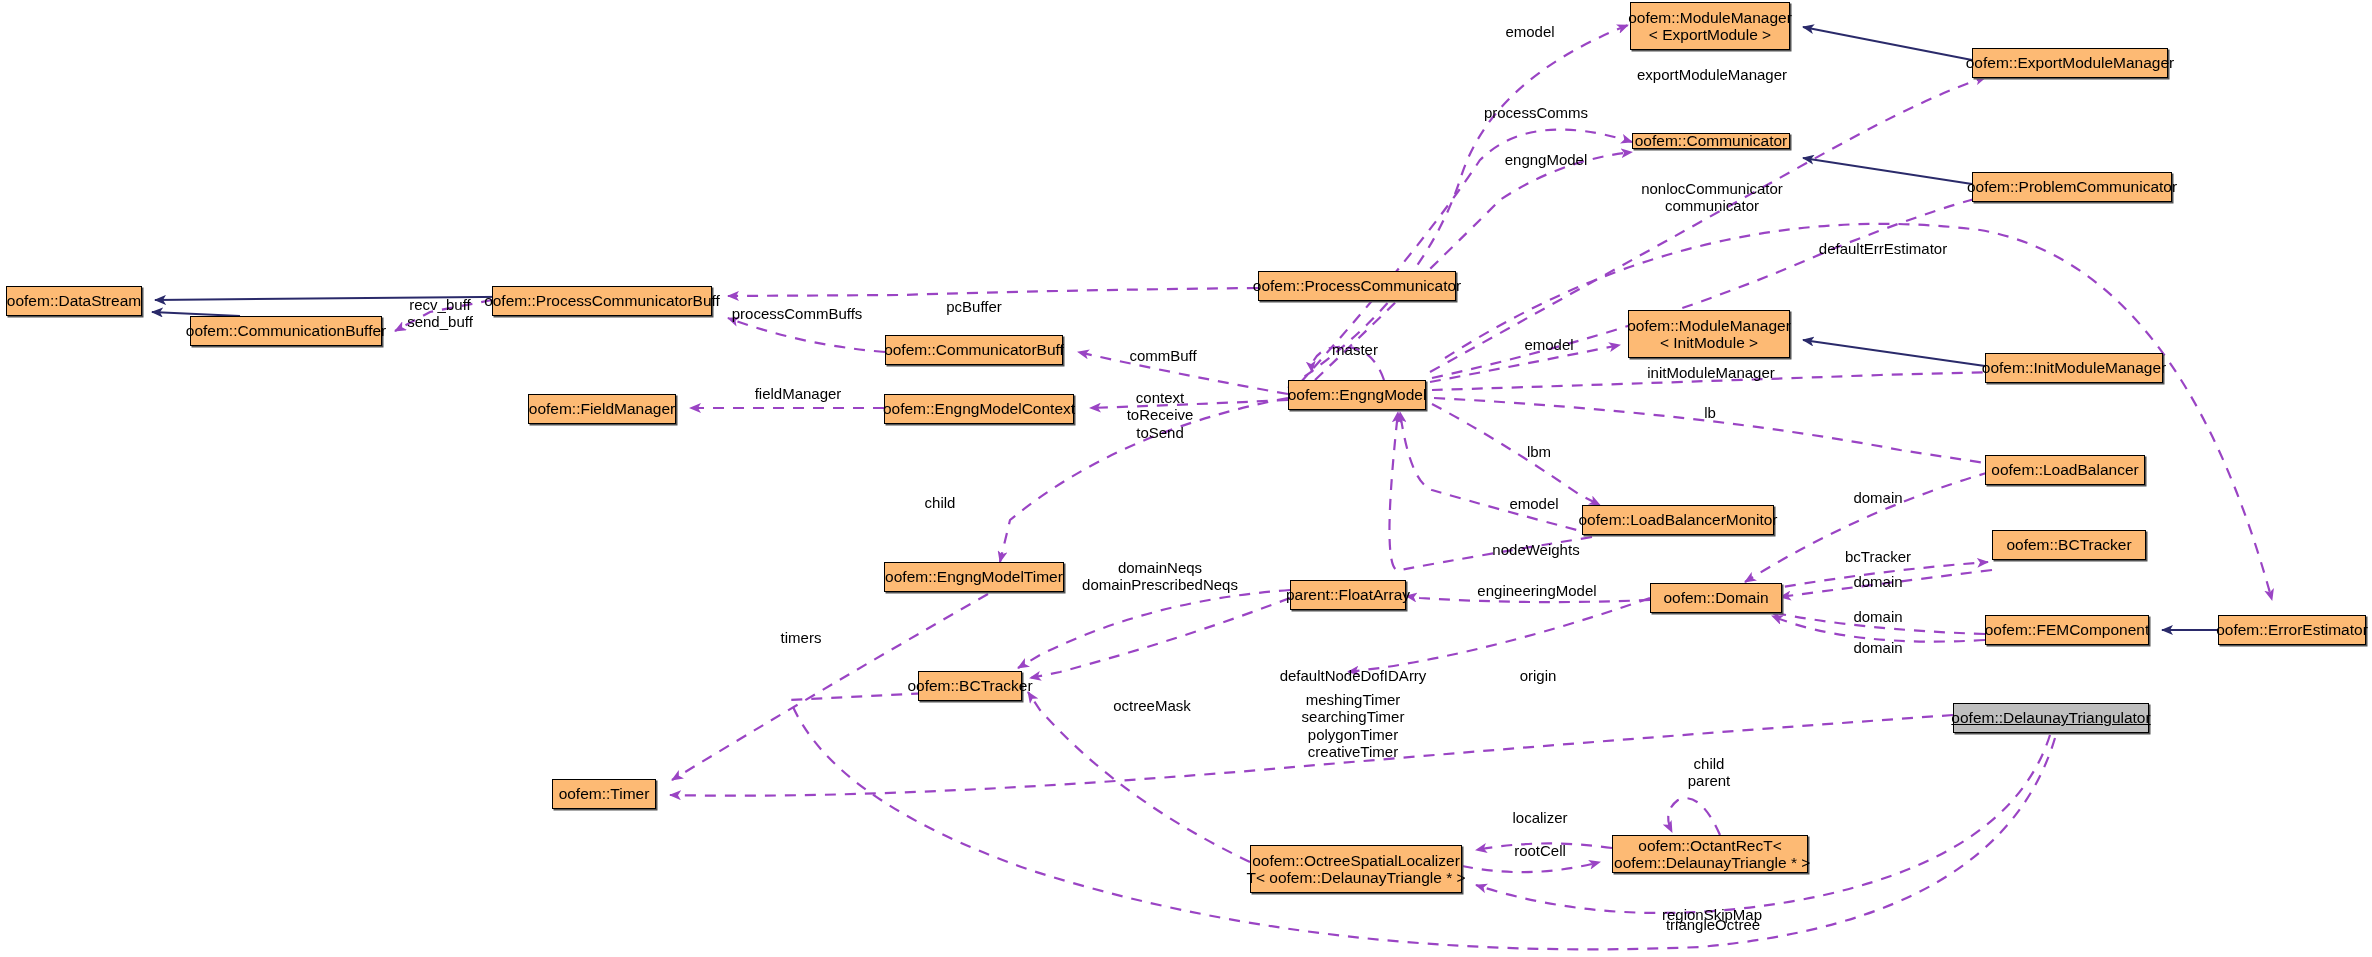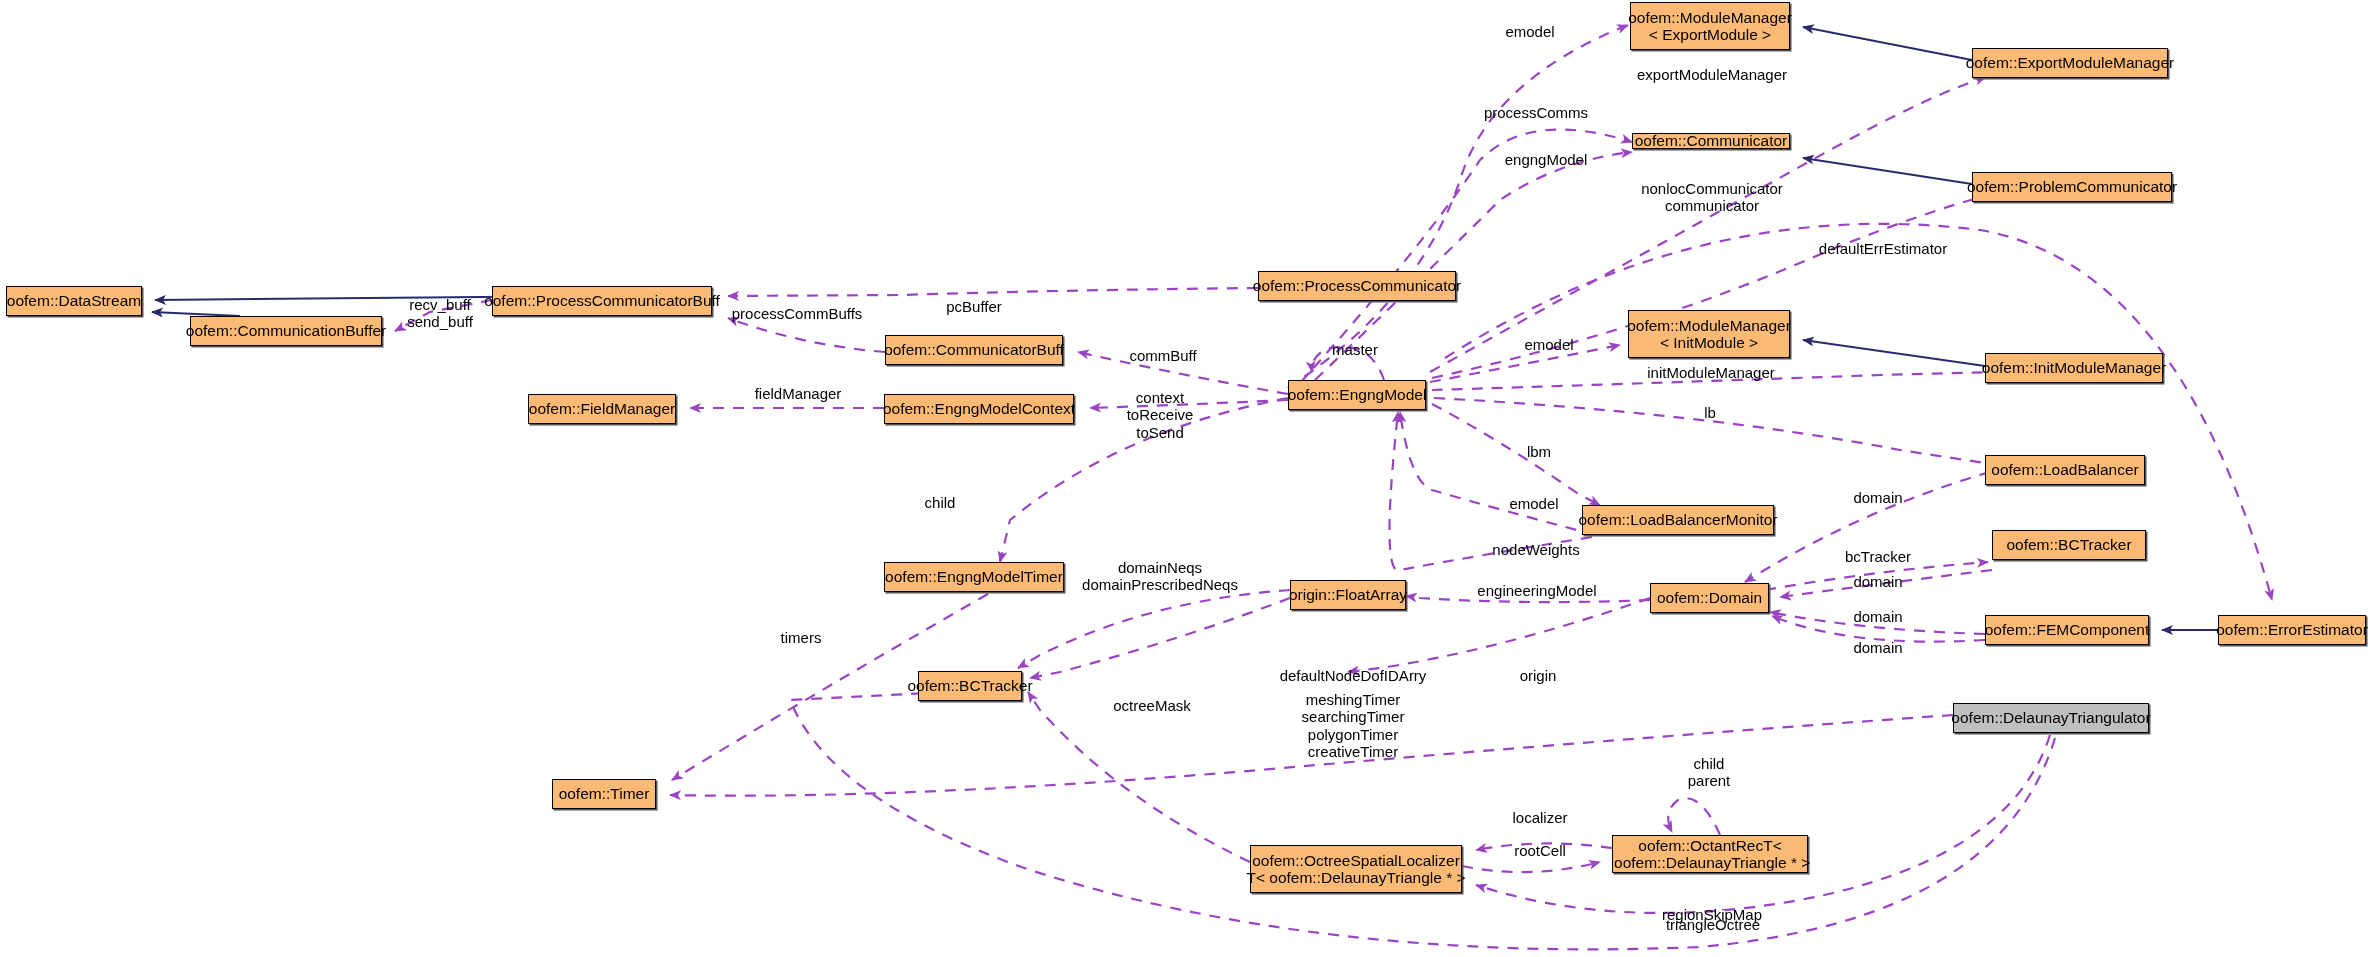--- a/index.html
+++ b/index.html
@@ -113,27 +113,27 @@
 &lt; ExportModule &gt;</div>
       <div class="node" style="left: 1972px; top: 48px; width: 196px; height: 30px;">oofem::ExportModuleManager</div>
       <div class="node" style="left: 1632px; top: 133px; width: 158px; height: 16px;">oofem::Communicator</div>
       <div class="node" style="left: 1972px; top: 172px; width: 200px; height: 30px;">oofem::ProblemCommunicator</div>
       <div class="node" style="left: 1628px; top: 310px; width: 162px; height: 48px;">oofem::ModuleManager
 &lt; InitModule &gt;</div>
       <div class="node" style="left: 1985px; top: 353px; width: 178px; height: 30px;">oofem::InitModuleManager</div>
       <div class="node" style="left: 1985px; top: 455px; width: 160px; height: 30px;">oofem::LoadBalancer</div>
       <div class="node" style="left: 1582px; top: 505px; width: 192px; height: 30px;">oofem::LoadBalancerMonitor</div>
       <div class="node" style="left: 1992px; top: 530px; width: 154px; height: 30px;">oofem::BCTracker</div>
-      <div class="node" style="left: 1650px; top: 583px; width: 119px; height: 30px;">oofem::Domain</div>
+      <div class="node" style="left: 1650px; top: 583px; width: 132px; height: 30px;">oofem::Domain</div>
       <div class="node" style="left: 1985px; top: 615px; width: 164px; height: 30px;">oofem::FEMComponent</div>
       <div class="node" style="left: 2218px; top: 615px; width: 148px; height: 30px;">oofem::ErrorEstimator</div>
       <div class="node" style="left: 884px; top: 562px; width: 180px; height: 30px;">oofem::EngngModelTimer</div>
-      <div class="node" style="left: 1290px; top: 580px; width: 116px; height: 30px;">origin::FloatArray</div>
+      <div class="node" style="left: 1290px; top: 580px; width: 116px; height: 30px;">parent::FloatArray</div>
       <div class="node" style="left: 918px; top: 671px; width: 104px; height: 30px;">oofem::BCTracker</div>
-      <div class="node highlight" style="left: 1953px; top: 703px; width: 196px; height: 30px;">oofem::DelaunayTriangulator</div>
+      <div class="node highlight" style="left: 1953px; top: 703px; width: 196px; height: 30px; text-decoration: underline;">oofem::DelaunayTriangulator</div>
       <div class="node" style="left: 552px; top: 779px; width: 104px; height: 30px;">oofem::Timer</div>
       <div class="node" style="left: 1612px; top: 835px; width: 196px; height: 38px;">oofem::OctantRecT&lt;
  oofem::DelaunayTriangle * &gt;</div>
       <div class="node" style="left: 1250px; top: 845px; width: 212px; height: 48px;">oofem::OctreeSpatialLocalizer
 T&lt; oofem::DelaunayTriangle * &gt;</div>
     </div>
   <div class="labels">
       <div class="elabel" style="left: 440px; top: 313px;">recv_buff
 send_buff</div>
       <div class="elabel" style="left: 797px; top: 314px;">processCommBuffs</div>

